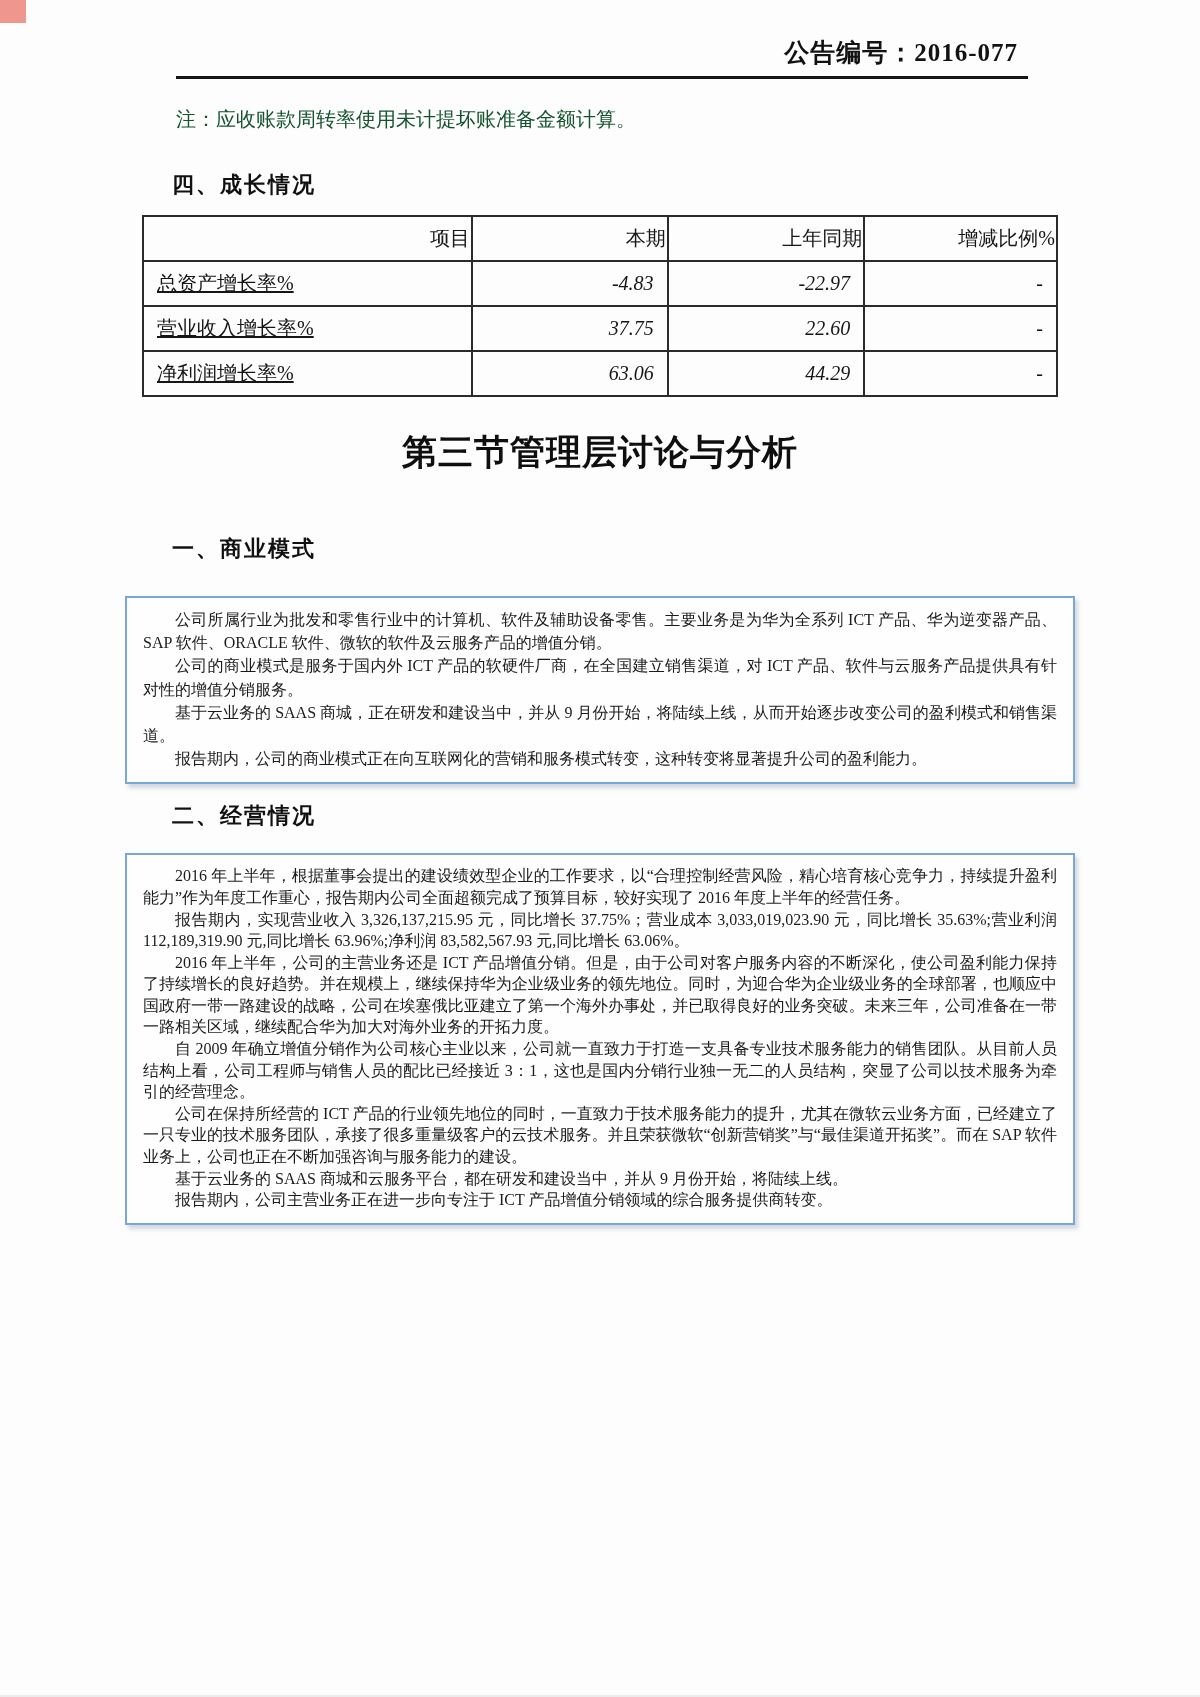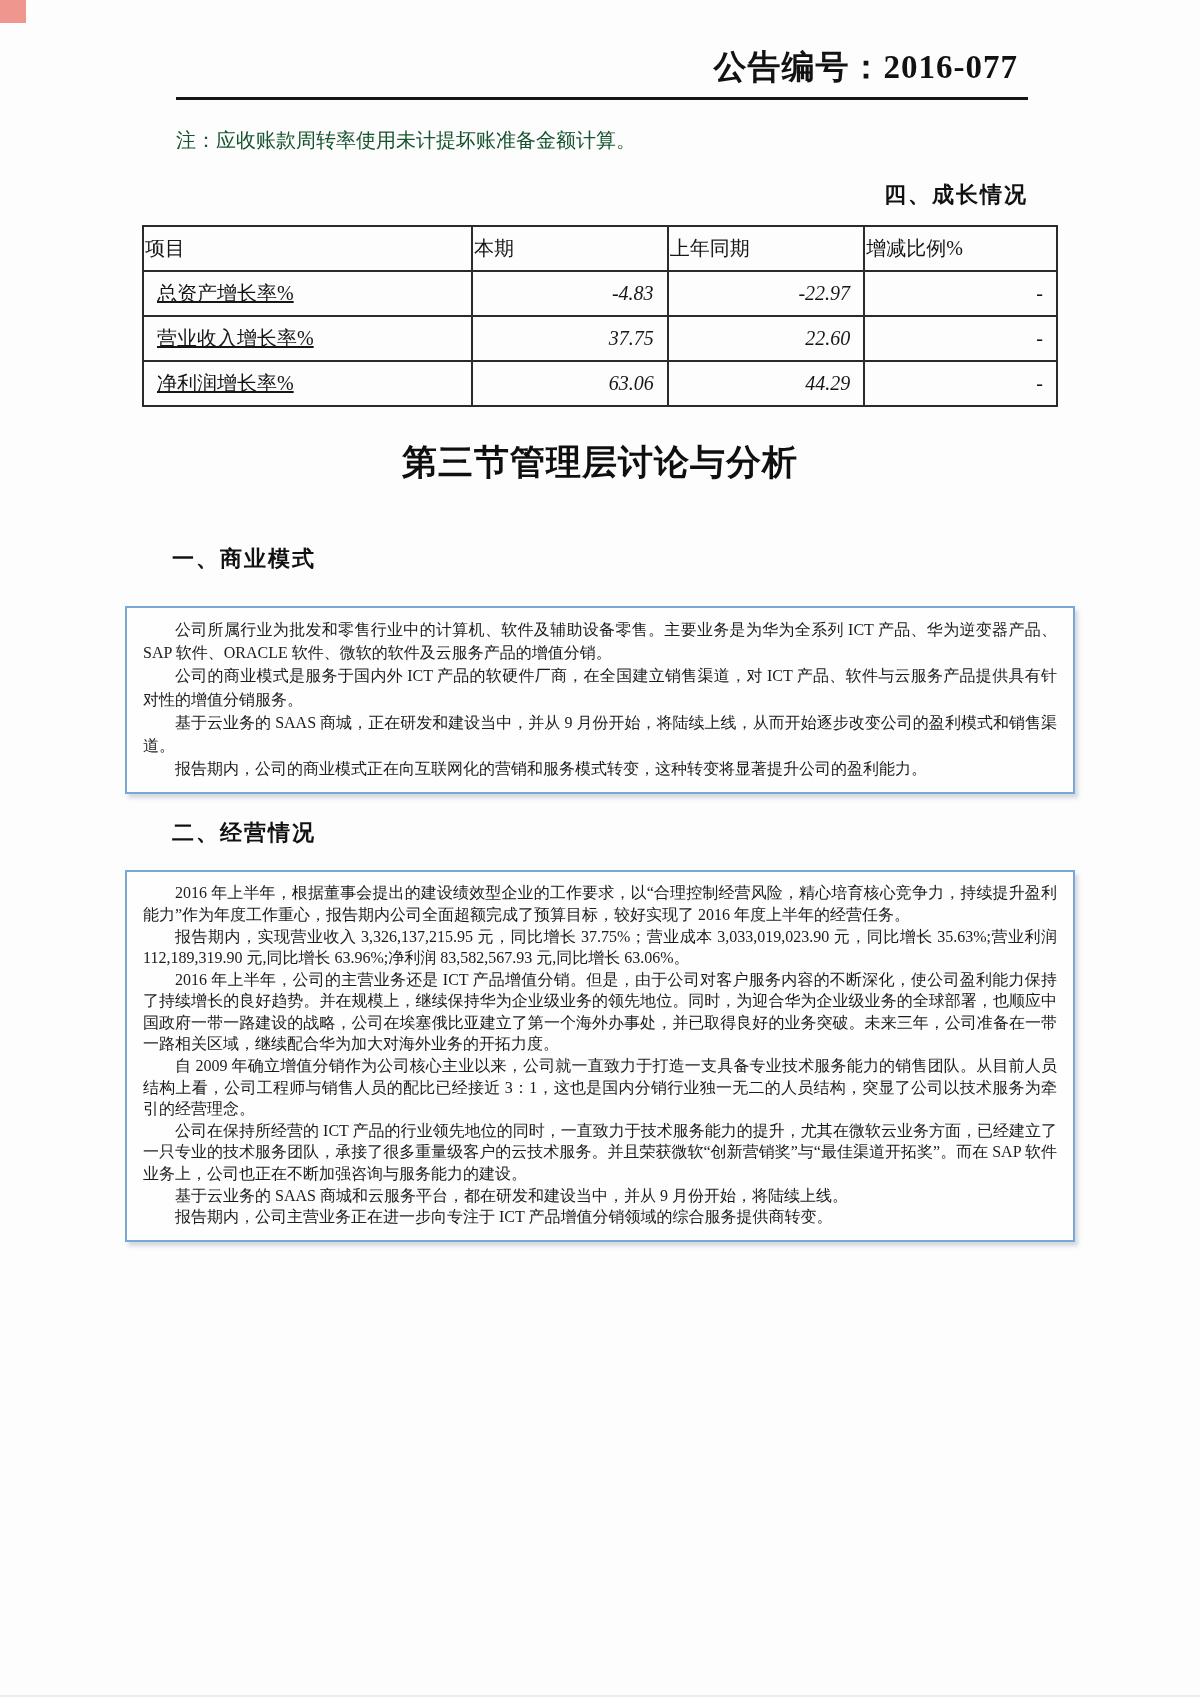--- a/index.html
+++ b/index.html
@@ -12,24 +12,24 @@
     font-family: "Liberation Serif", "DejaVu Serif", serif;
     color: #1a1a1a;
   }
   .corner-mark {
     position: absolute;
     top: 0; left: 0;
     width: 26px; height: 23px;
     background: #ef968f;
   }
   .announcement {
-    padding-top: 45px;
+    padding-top: 36px;
     margin: 0 182px 0 176px;
     text-align: right;
-    font-size: 33px;
+    font-size: 25px;
     font-weight: 700;
     letter-spacing: 1px;
     color: #121212;
   }
   .header-rule {
     margin: 7px 172px 0 176px;
     height: 3px;
     background: #161616;
   }
   .note {
@@ -38,42 +38,42 @@
     color: #14532d;
   }
   .sec-heading {
     margin: 0 172px;
     font-family: "Liberation Sans", "DejaVu Sans", sans-serif;
     font-weight: 700;
     font-size: 22px;
     letter-spacing: 2px;
     color: #111;
   }
-  .sec-heading.h-growth { margin-top: 26px; text-align: right; }
+  .sec-heading.h-growth { margin-top: 37px; }
   .sec-heading.h-biz    { margin-top: 58px; }
-  .sec-heading.h-ops    { margin-top: 24px; }
+  .sec-heading.h-ops    { margin-top: 17px; }
 
   .growth-table {
     margin: 15px auto 0;
     width: 916px;
     border-collapse: collapse;
     font-size: 20px;
     color: #161616;
     table-layout: fixed;
   }
   .growth-table col.c0 { width: 36%; }
   .growth-table col.c1 { width: 21.4%; }
   .growth-table col.c2 { width: 21.5%; }
   .growth-table col.c3 { width: 21.1%; }
   .growth-table th, .growth-table td {
     border: 2px solid #2b2b2b;
     height: 41px;
     font-weight: 400;
   }
-  .growth-table th { text-align: left; margin-left: 46px; }
+  .growth-table th { text-align: right; margin-left: 46px; }
   .growth-table td.cell-item { text-align: left; padding-left: 13px; text-decoration: underline; }
   .growth-table td.cell-num  { text-align: right; padding-right: 13px; font-style: italic; }
 
   .chapter-title {
     margin: 32px 0 0;
     text-align: center;
     font-size: 35px;
     font-weight: 700;
     letter-spacing: 1px;
     color: #0f0f0f;

